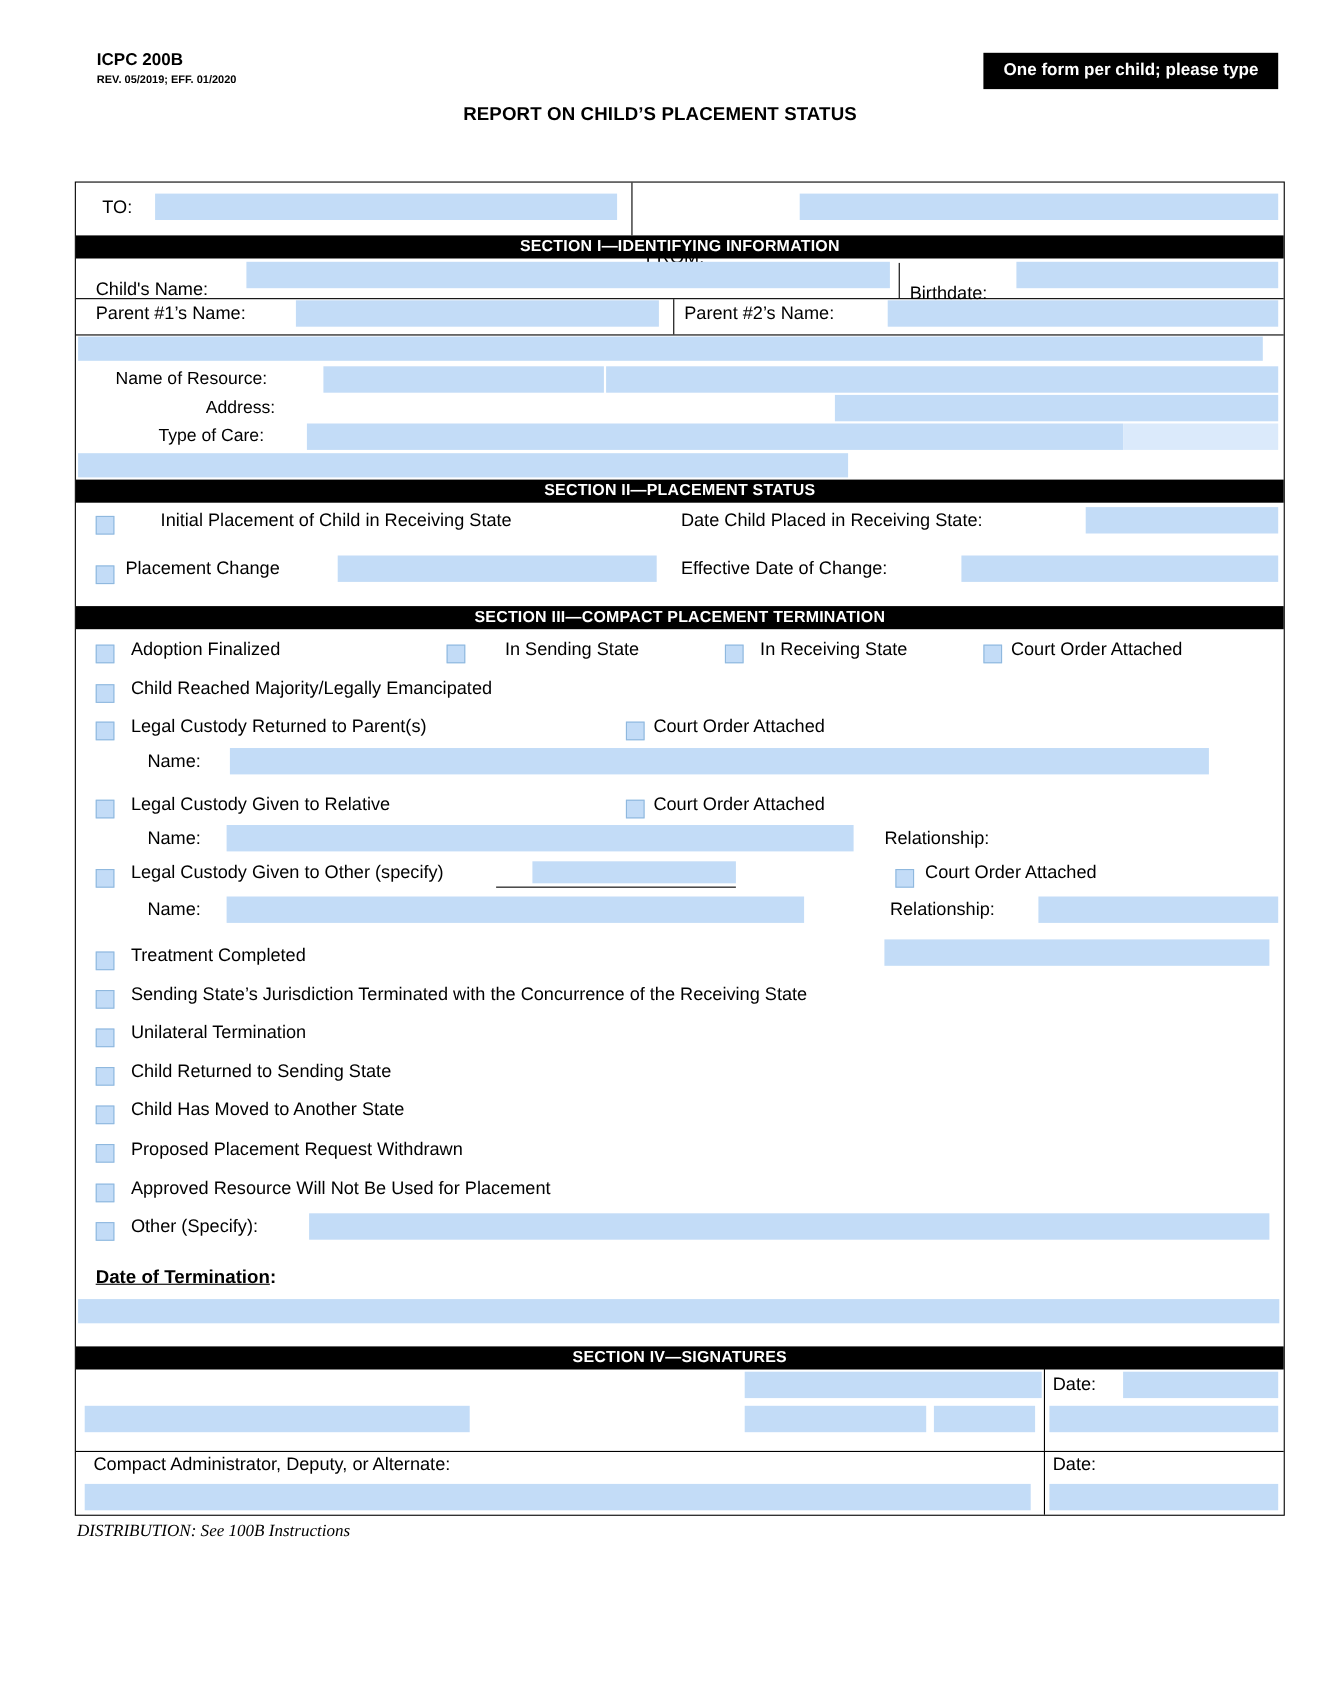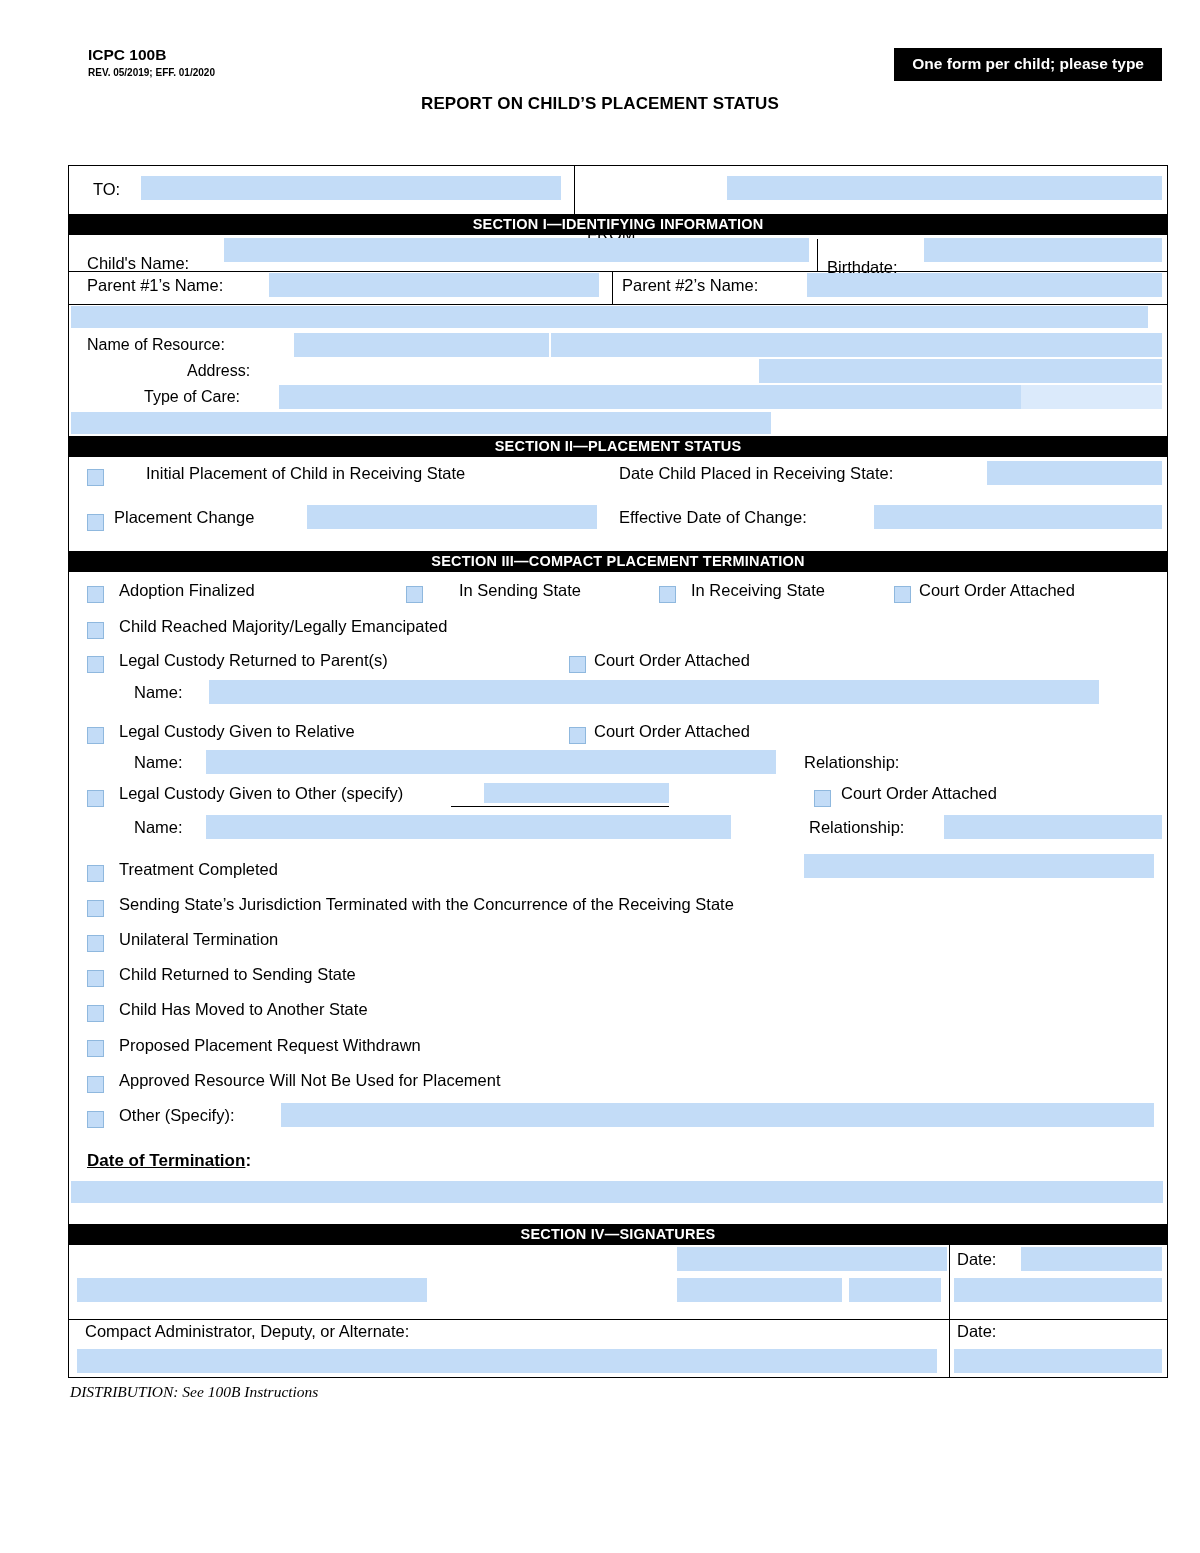--- a/index.html
+++ b/index.html
@@ -124,21 +124,21 @@
     font-size: 15.5px;
     font-style: italic;
   }
 </style>
 </head>
 <body>
 
 <div class="page">
 
   <div class="hdr-left">
-    <div>ICPC 100B</div>
+    <div>ICPC 200B</div>
     <div class="rev">REV. 05/2019; EFF. 01/2020</div>
   </div>
 
   <div class="banner">One form per child; please type</div>
 
   <div class="title">
     <div>REPORT ON CHILD’S PLACEMENT STATUS</div>
   </div>
 
   <div class="frame">
@@ -160,21 +160,21 @@
 
     <div class="lbl" style="left:18px; top:110px;">Parent #1’s Name:</div>
     <div class="fld" style="left:200px; top:107px; width:330px;"></div>
     <div class="vline" style="left:543px; top:106px; height:32px;"></div>
     <div class="lbl" style="left:553px; top:110px;">Parent #2’s Name:</div>
     <div class="fld" style="left:738px; top:107px; width:355px;"></div>
     <div class="hline" style="top:138px;"></div>
 
     <div class="fld" style="left:2px; top:140px; width:1077px; height:22px;"></div>
 
-    <div class="lbl sm" style="left:18px; top:170px;">Name of Resource:</div>
+    <div class="lbl sm" style="left:36px; top:170px;">Name of Resource:</div>
     <div class="fld" style="left:225px; top:167px; width:255px;"></div>
     <div class="fld" style="left:482px; top:167px; width:611px;"></div>
 
     <div class="lbl sm" style="left:118px; top:196px;">Address:</div>
     <div class="fld" style="left:690px; top:193px; width:403px;"></div>
 
     <div class="lbl sm" style="left:75px; top:222px;">Type of Care:</div>
     <div class="fld" style="left:210px; top:219px; width:742px;"></div>
     <div class="fld" style="left:952px; top:219px; width:141px; background:#dbeafb;"></div>
 

